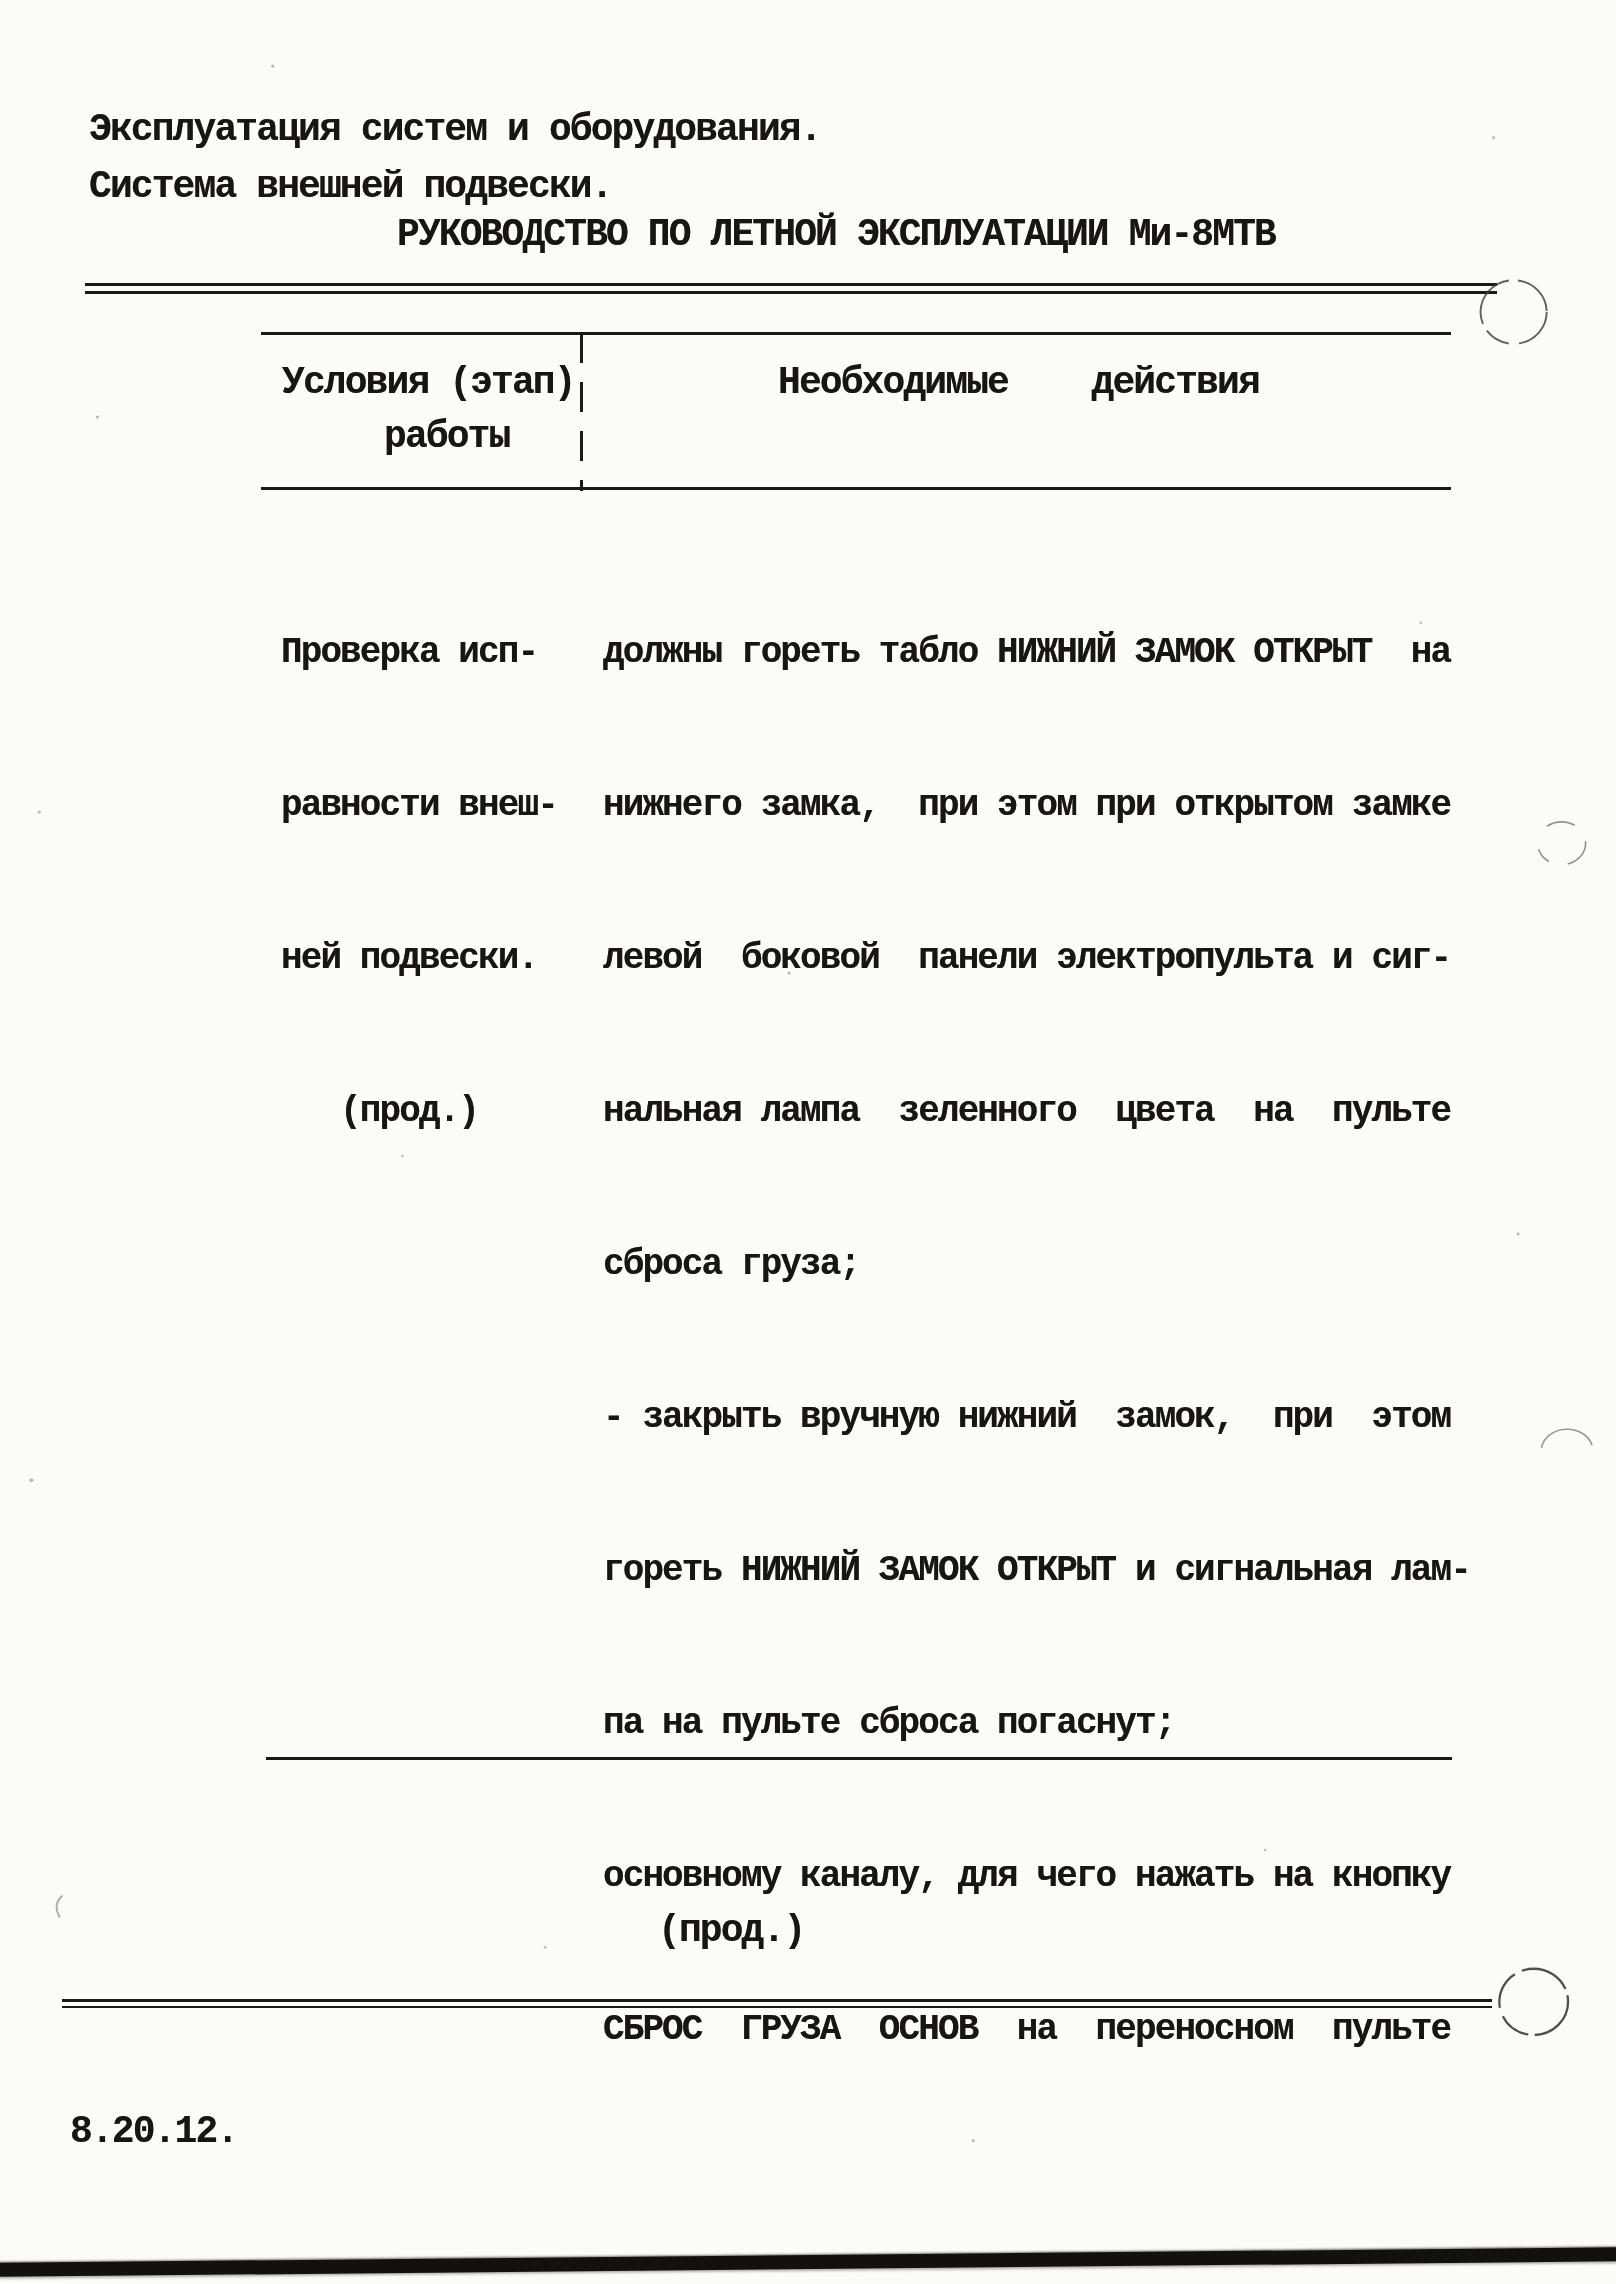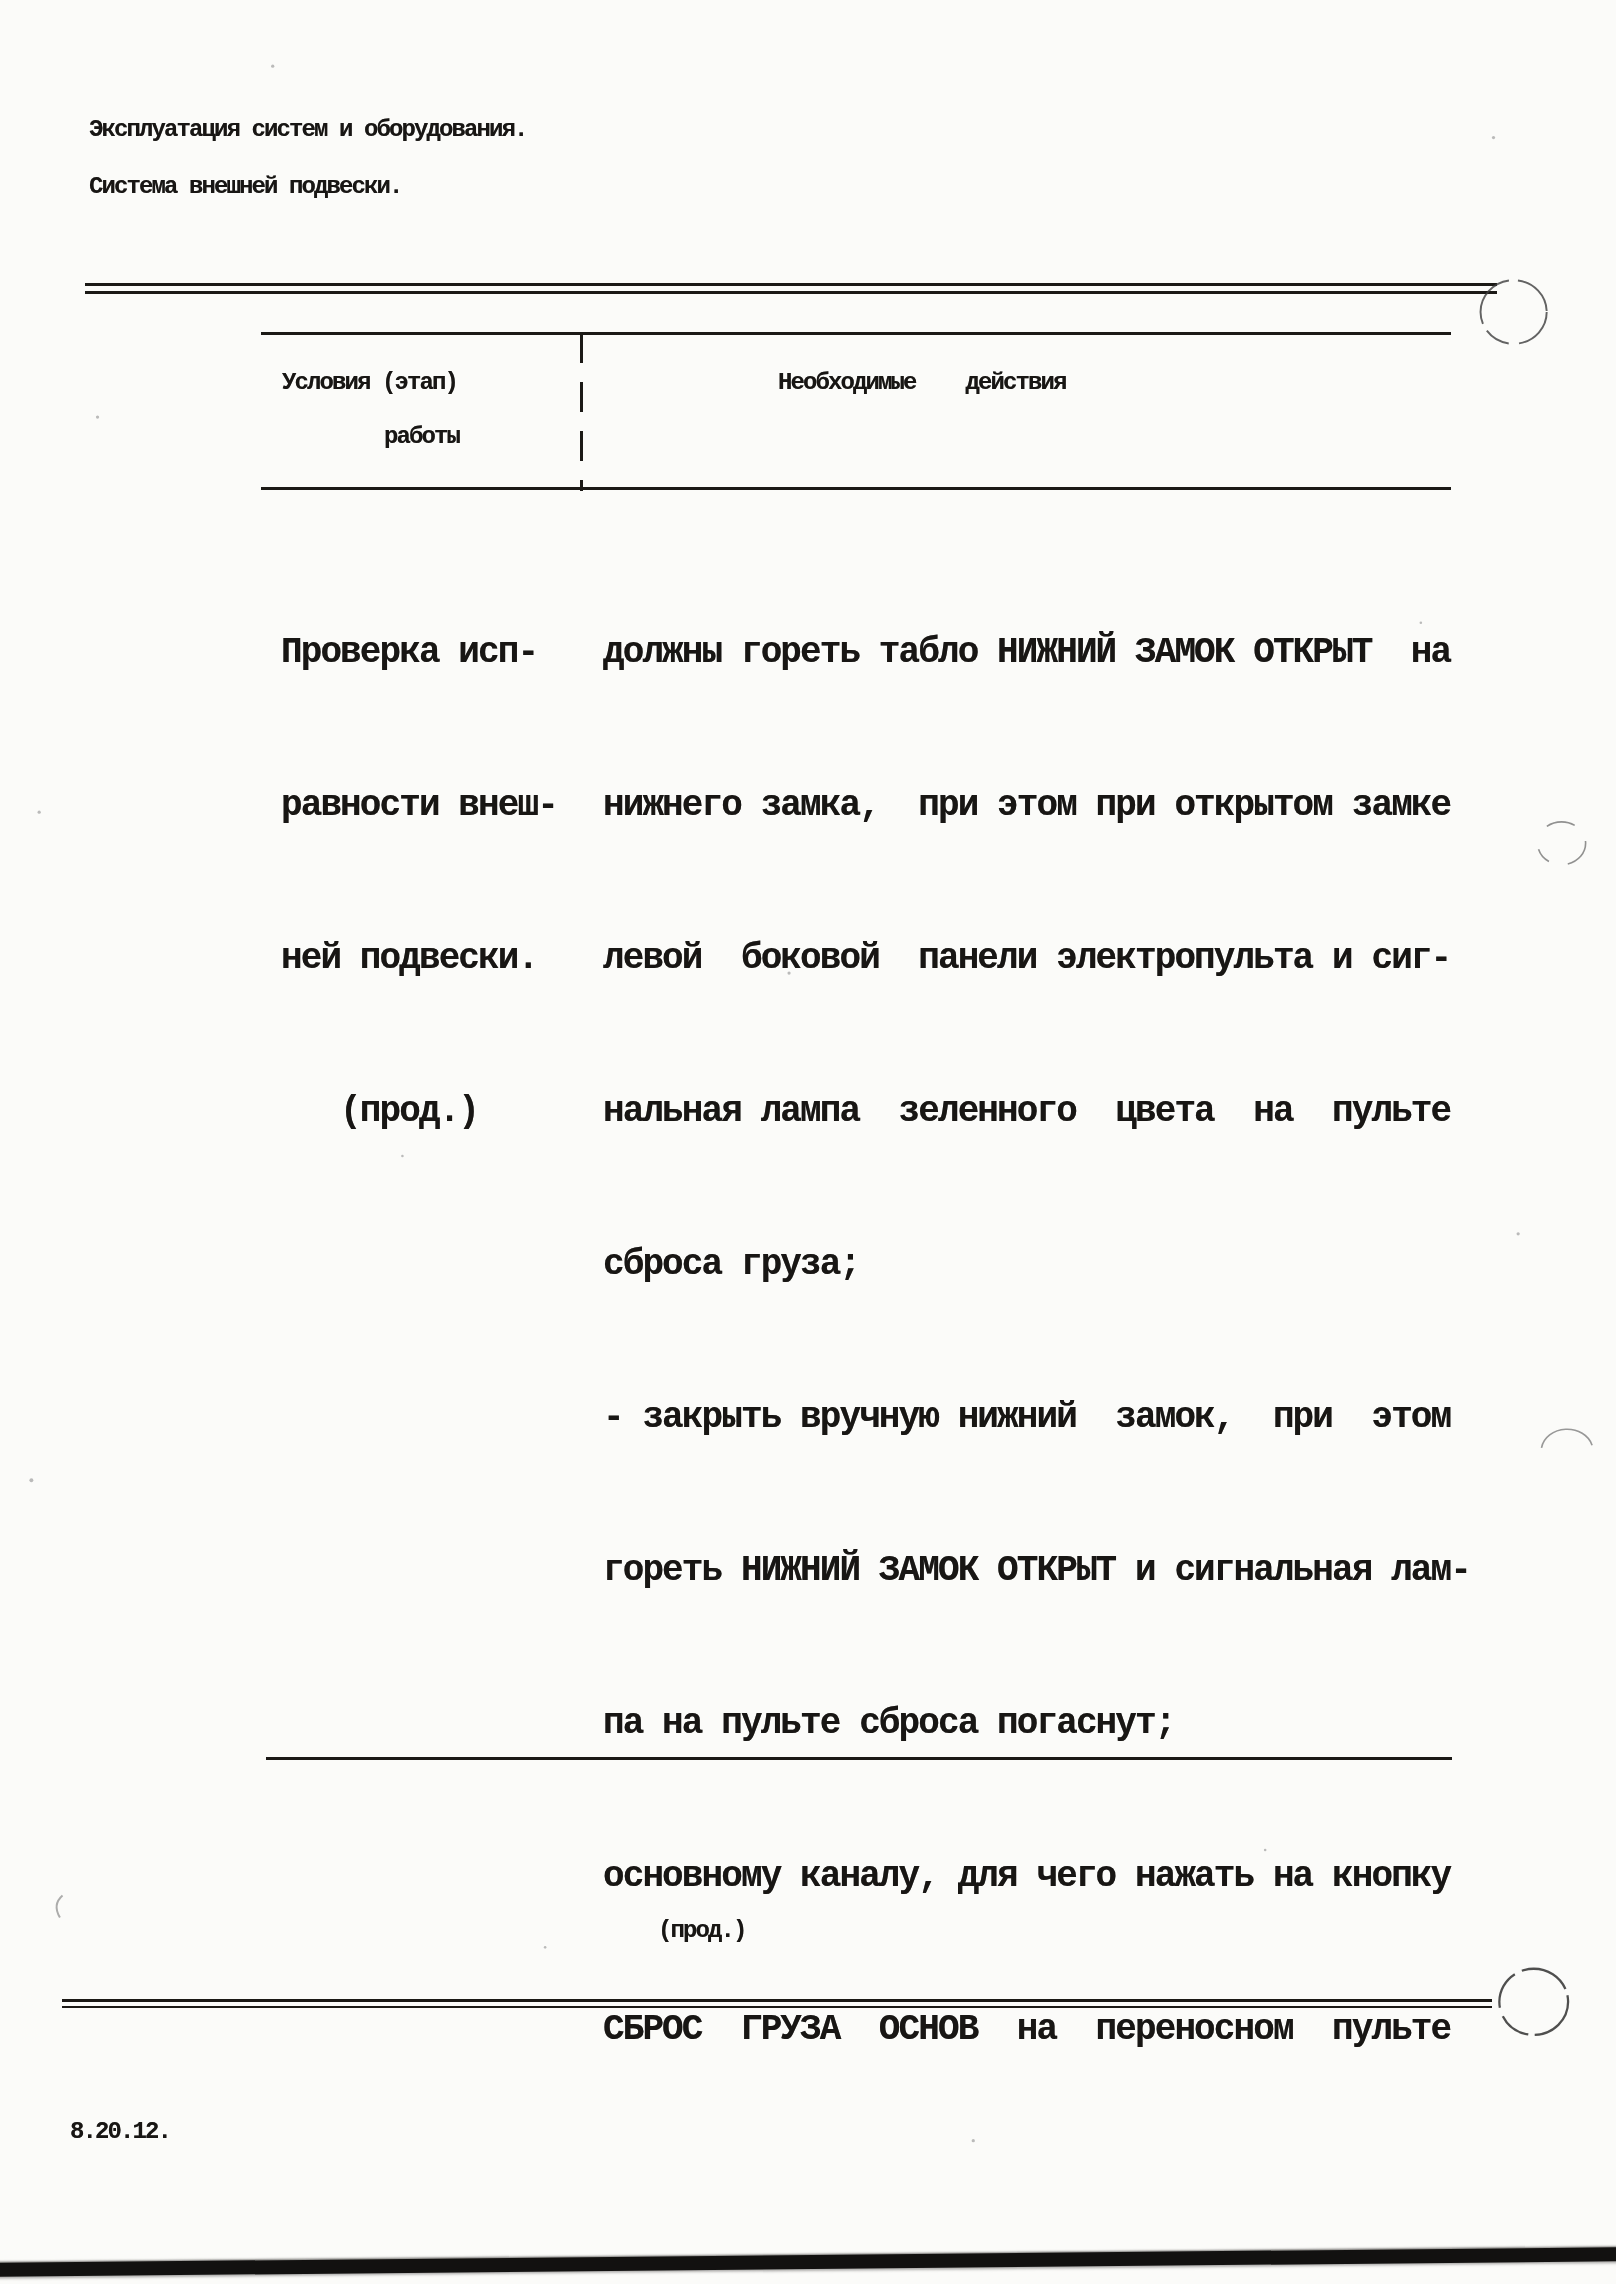--- a/index.html
+++ b/index.html
@@ -10,21 +10,21 @@
     margin:0 auto;
     background:#fbfbf9;
     overflow:hidden;
     font-family:"Liberation Mono","DejaVu Sans Mono",monospace;
     font-weight:bold;
     color:#181614;
   }
   .line{
     position:absolute;
     white-space:pre;
-    font-size:24px;
+    font-size:38px;
     letter-spacing:-1.9px;
     line-height:51px;
     text-shadow:0 0 0.6px rgba(20,18,16,.55);
     text-align:right;
   }
   .col{
     position:absolute;
     white-space:pre;
     font-size:36px;
     letter-spacing:-1.9px;
@@ -60,20 +60,21 @@
   }
 </style>
 </head>
 <body>
 
 <div id="page">
 
   <div class="line" style="left:89px;top:104px;">Эксплуатация систем и оборудования.</div>
   <div class="line" style="left:89px;top:161px;">Система внешней подвески.</div>
 
+  <div class="line" style="left:397px;top:209px;">РУКОВОДСТВО ПО ЛЕТНОЙ ЭКСПЛУАТАЦИИ Ми-8МТВ</div>
 
   <div class="rule" style="left:85px;top:283px;width:1412px;height:2.6px;"></div>
   <div class="rule" style="left:85px;top:291px;width:1412px;height:2.6px;"></div>
 
   <div class="rule" style="left:261px;top:332px;width:1190px;height:2.6px;"></div>
   <div class="rule" style="left:261px;top:487px;width:1190px;height:2.6px;"></div>
 
   <div class="vdivider" style="left:580px;top:333px;height:158px;"></div>
 
   <div class="line" style="left:282px;top:357px;">Условия (этап)</div>

